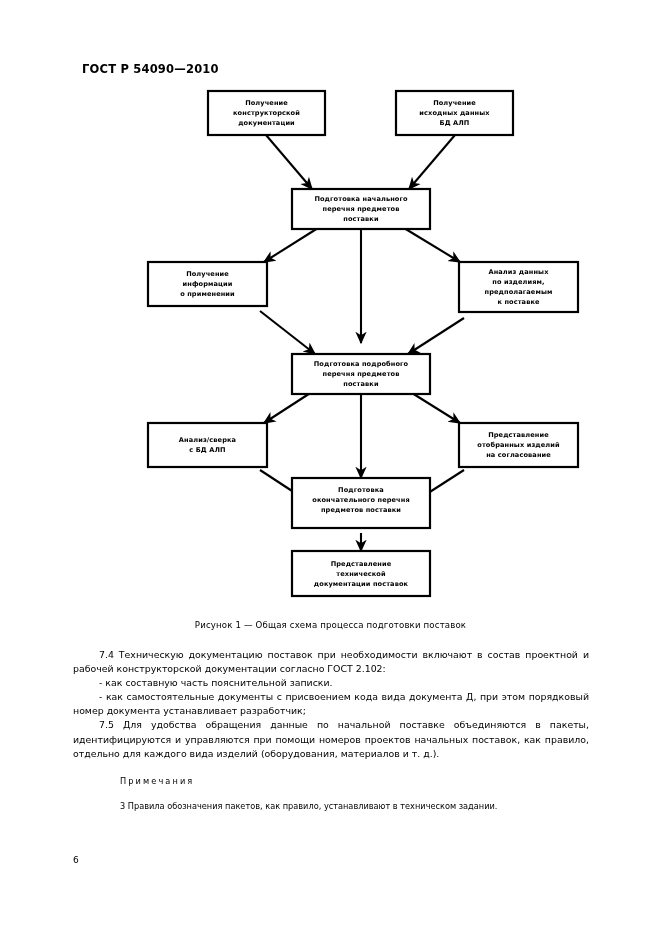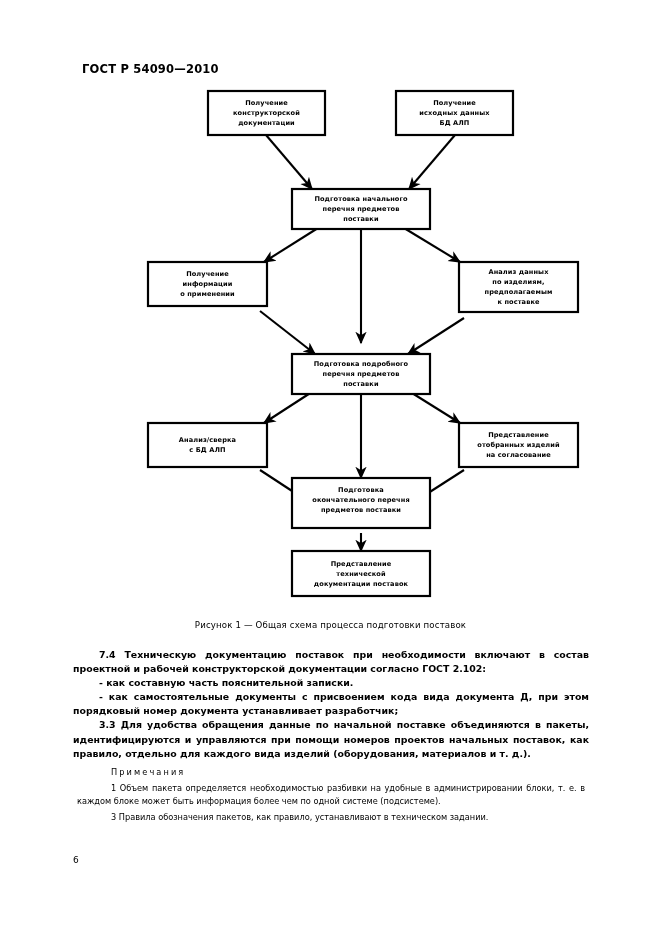--- a/index.html
+++ b/index.html
@@ -67,42 +67,41 @@
     left: 73px;
     top: 648px;
     width: 516px;
     font-size: 9.4px;
     line-height: 14.1px;
     text-align: justify;
     text-justify: inter-word;
   }
   .body-text p {
     margin: 0;
-    font-weight: bold;
   }
   .p-indent {
     text-indent: 26px;
   }
   .p-dash {
     text-indent: 26px;
   }
 
   
   .notes {
     position: absolute;
     left: 73px;
     top: 762px;
     width: 516px;
     font-size: 8.2px;
     line-height: 12.3px;
     text-align: justify;
     text-justify: inter-word;
   }
   .notes p {
-    margin: 4px;
+    margin: 13px;
   }
   .notes-title {
     text-indent: 34px;
     letter-spacing: 2.1px;
     margin-bottom: 2px !important;
   }
   .note-item {
     text-indent: 34px;
   }
 
@@ -235,24 +234,23 @@
       </g>
     </svg>
   </div>
 
   <div class="figure-caption">Рисунок 1 — Общая схема процесса подготовки поставок</div>
 
   <div class="body-text">
     <p class="p-indent">7.4  Техническую документацию поставок при необходимости включают в состав проектной и рабочей конструкторской документации согласно ГОСТ 2.102:</p>
     <p class="p-dash">- как составную часть пояснительной записки.</p>
     <p class="p-dash">- как самостоятельные документы с присвоением кода вида документа Д, при этом порядковый номер документа устанавливает разработчик;</p>
-    <p class="p-indent">3.3  Для удобства обращения данные по начальной поставке объединяются в пакеты, идентифицируются и управляются при помощи номеров проектов начальных поставок, как правило, отдельно для каждого вида изделий (оборудования, материалов и т. д.).</p>
+    <p class="p-indent">7.5  Для удобства обращения данные по начальной поставке объединяются в пакеты, идентифицируются и управляются при помощи номеров проектов начальных поставок, как правило, отдельно для каждого вида изделий (оборудования, материалов и т. д.).</p>
   </div>
 
   <div class="notes">
     <p class="notes-title">Примечания</p>
-    <p class="note-item">1  Объем пакета определяется необходимостью разбивки на удобные в администрировании блоки, т. е. в каждом блоке может быть информация более чем по одной системе (подсистеме).</p>
     <p class="note-item">3  Правила обозначения пакетов, как правило, устанавливают в техническом задании.</p>
   </div>
 
   <div class="page-number">6</div>
 
 </div>
 
 </body></html>

